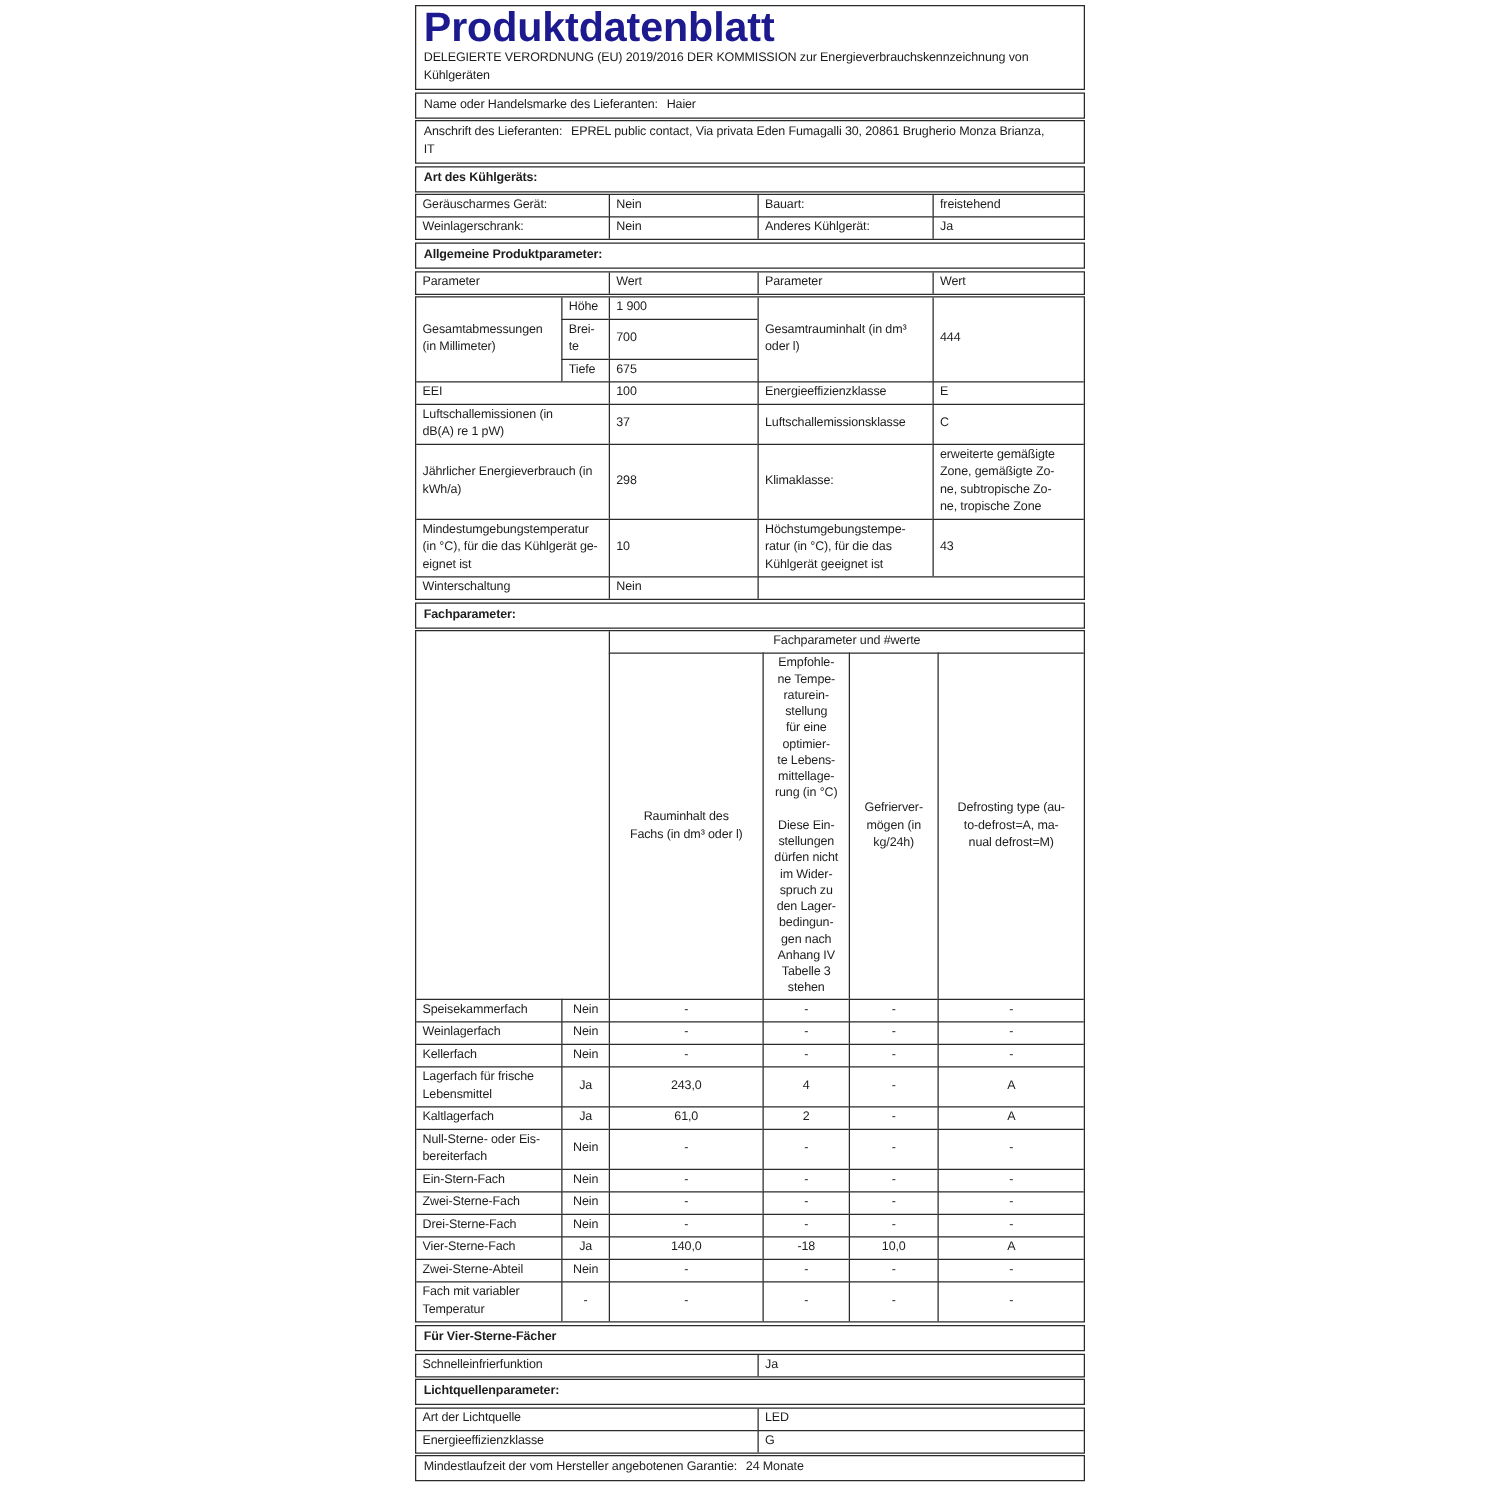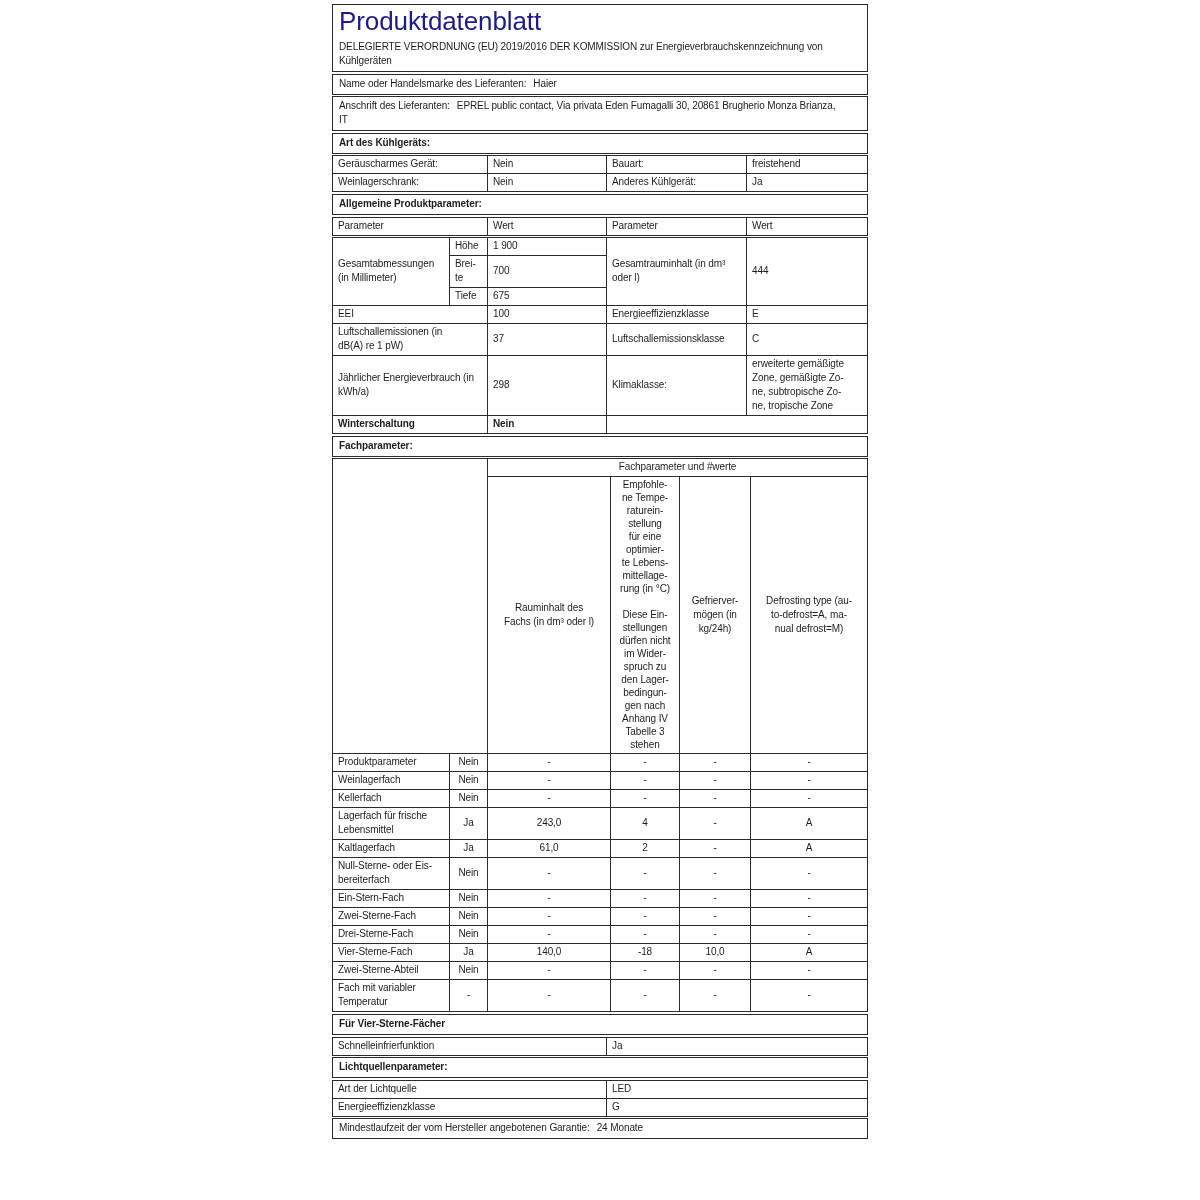--- a/index.html
+++ b/index.html
@@ -6,28 +6,28 @@
   html,body{margin:0;padding:0;}
   body{
     width:1200px;height:1200px;overflow:hidden;background:#ffffff;
     font-family:"Liberation Sans","DejaVu Sans",sans-serif;
     font-size:10px;line-height:14px;color:var(--text);letter-spacing:-0.1px;
   }
   .page{width:536px;margin:4px auto 0;}
   .box{border:1.2px solid var(--line);margin-top:1.6px;background:#fff;box-sizing:border-box;}
   .pad{padding:2px 6px 3px;}
   .heading{font-weight:bold;}
-  .title-text{font-size:26px;line-height:27px;font-weight:normal;color:var(--title);margin:1px 0 5px;}
+  .title-text{font-size:33px;line-height:27px;font-weight:bold;color:var(--title);margin:1px 0 5px;}
   .subtitle-text{white-space:pre-line;}
   .kv .lab{font-weight:normal;margin-right:7px;}
   .kv .val{white-space:pre-line;text-align:right;}
   .grid{display:grid;}
   .row4{grid-template-columns:154px 119px 140px 1fr;}
   .row2{grid-template-columns:273px 1fr;}
-  .winter{grid-template-columns:154px 119px 1fr;font-weight:bold;}
+  .winter{grid-template-columns:154px 119px 1fr;}
   .dims{grid-template-columns:116px 38px 119px 140px 1fr;grid-template-rows:auto auto auto;}
   .fach-h{grid-template-columns:154px 123px 69px 71px 1fr;grid-template-rows:auto auto;}
   .fach-r{grid-template-columns:116px 38px 123px 69px 71px 1fr;}
   .cell{
     padding:1px 5px 2px;white-space:pre-line;box-sizing:border-box;
     display:flex;align-items:center;min-height:16px;
   }
   .cc{justify-content:center;text-align:center;}
   .bl{border-left:1.2px solid var(--line);}
   .bt{border-top:1.2px solid var(--line);}
@@ -112,20 +112,30 @@
     </div>
     <div class="grid row4">
       <div class="cell bt">Jährlicher Energieverbrauch (in
 kWh/a)</div>
       <div class="cell bl bt">298</div>
       <div class="cell bl bt">Klimaklasse:</div>
       <div class="cell bl bt">erweiterte gemäßigte
 Zone, gemäßigte Zo-
 ne, subtropische Zo-
 ne, tropische Zone</div>
+    </div>
+    <div class="grid row4">
+      <div class="cell bt">Mindestumgebungstemperatur
+(in °C), für die das Kühlgerät ge-
+eignet ist</div>
+      <div class="cell bl bt">10</div>
+      <div class="cell bl bt">Höchstumgebungstempe-
+ratur (in °C), für die das
+Kühlgerät geeignet ist</div>
+      <div class="cell bl bt">43</div>
     </div>
     <div class="grid winter">
       <div class="cell bt">Winterschaltung</div>
       <div class="cell bl bt">Nein</div>
       <div class="cell bl bt"></div>
     </div>
   </div>
 
   <div class="box pad heading">Fachparameter:</div>
 
@@ -156,21 +166,21 @@
 Tabelle 3
 stehen</div>
       <div class="cell cc bl bt" style="grid-area:2/4/3/5">Gefrierver-
 mögen (in
 kg/24h)</div>
       <div class="cell cc bl bt" style="grid-area:2/5/3/6">Defrosting type (au-
 to-defrost=A, ma-
 nual defrost=M)</div>
     </div>
     <div class="grid fach-r">
-      <div class="cell bt">Produktparameter</div>
+      <div class="cell bt">Speisekammerfach</div>
       <div class="cell cc bl bt">Nein</div>
       <div class="cell cc bl bt">-</div>
       <div class="cell cc bl bt">-</div>
       <div class="cell cc bl bt">-</div>
       <div class="cell cc bl bt">-</div>
     </div>
     <div class="grid fach-r">
       <div class="cell bt">Weinlagerfach</div>
       <div class="cell cc bl bt">Nein</div>
       <div class="cell cc bl bt">-</div>

